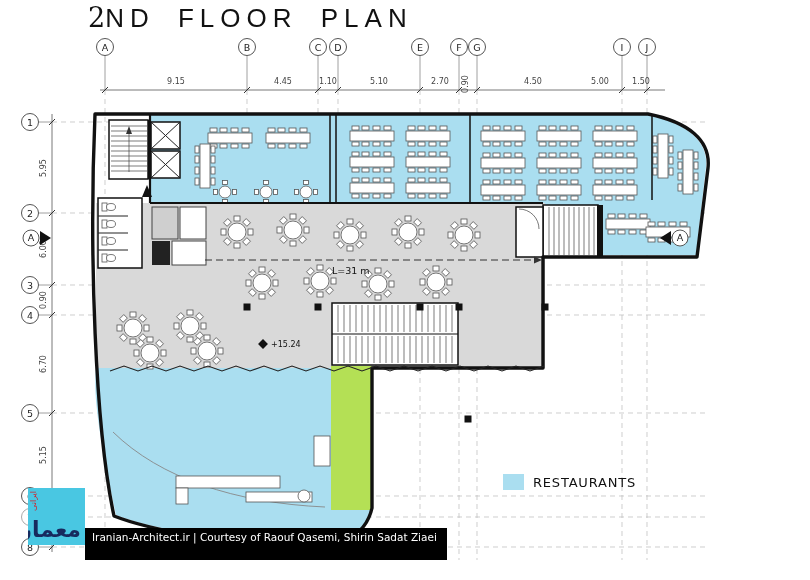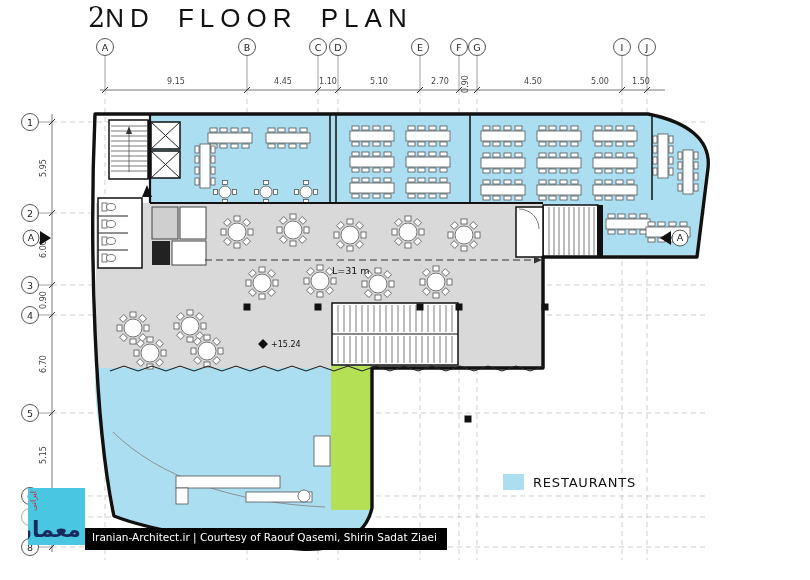--- a/index.html
+++ b/index.html
@@ -42,21 +42,21 @@
   .legend{position:absolute;left:503px;top:474px}
   .legend-row{display:flex;align-items:center;margin-bottom:9px}
   .swatch{width:21px;height:16px;display:inline-block;margin-right:9px}
   .legend-label{font-size:13px;letter-spacing:.8px;color:#111}
   .watermark{position:absolute;left:28px;top:488px;width:57px;height:57px;
     background:#49c7e2;overflow:hidden}
   .wm-main{position:absolute;right:4px;bottom:4px;font-size:22px;font-weight:700;
     color:#172a5e;line-height:1}
   .wm-accent{position:absolute;left:1px;top:3px;font-size:8px;color:#d51f26;
     writing-mode:vertical-rl;transform:rotate(180deg)}
-  .footer{position:absolute;left:85px;top:528px;width:362px;height:22px;background:#000;
+  .footer{position:absolute;left:85px;top:528px;width:362px;height:32px;background:#000;
     color:#fff;font-size:10.5px;line-height:18px;padding-left:7px;white-space:nowrap;overflow:hidden}
 </style>
 </head>
 <body>
 
 <div class="page">
 
   <div class="title"><span class="t-prefix">2</span><span class="t-rest">ND FLOOR PLAN</span></div>
 
   <svg class="plan" width="810" height="580" viewBox="0 0 810 580">

